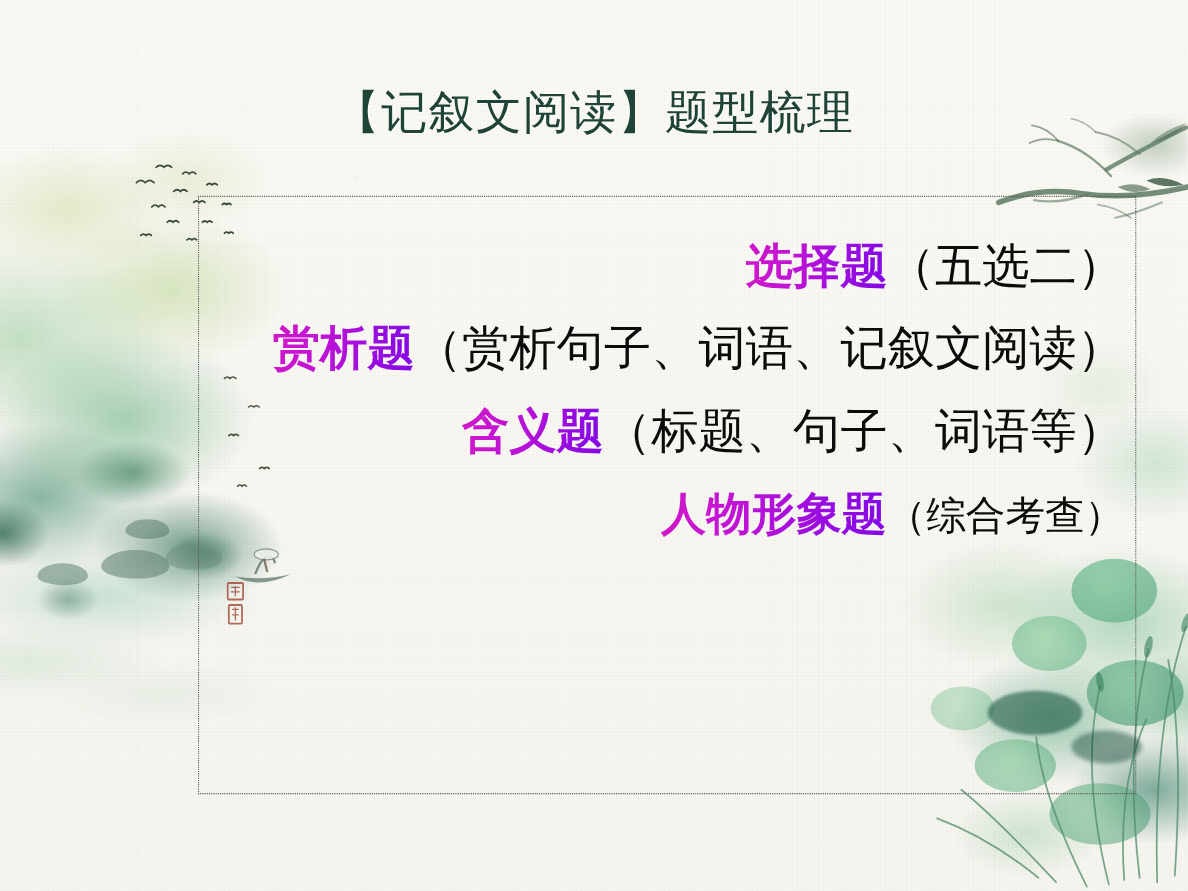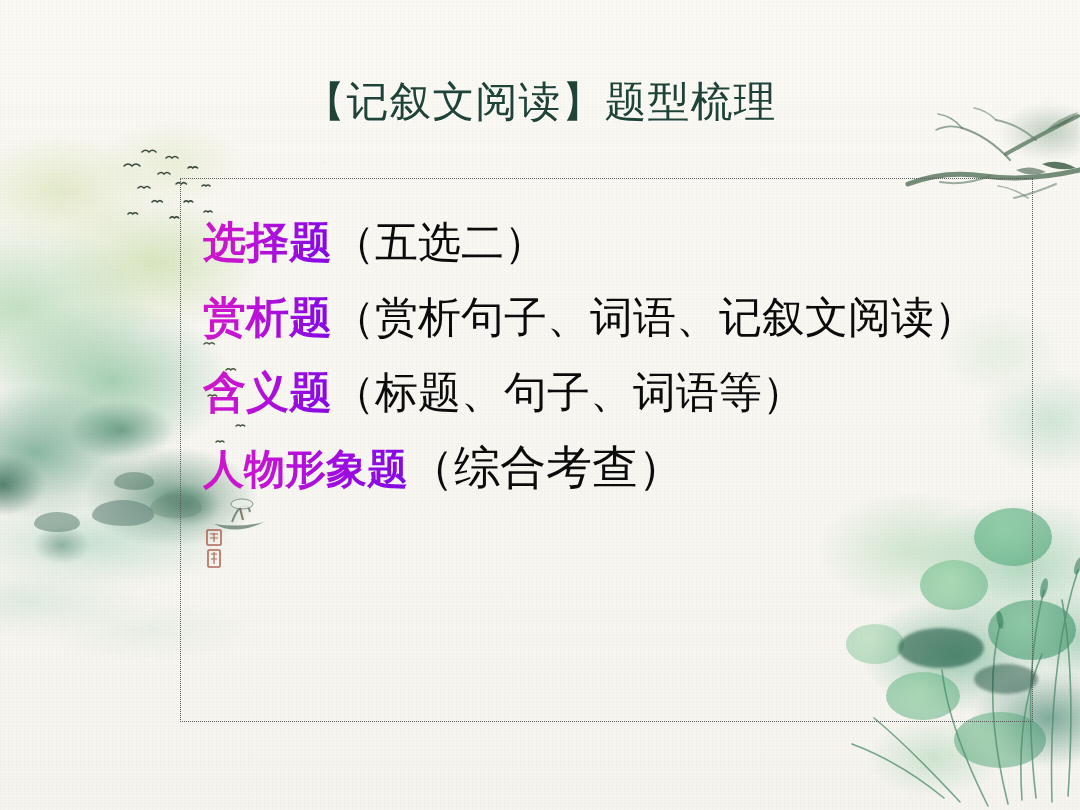--- a/index.html
+++ b/index.html
@@ -90,39 +90,40 @@
     color:#1f4437;
     text-shadow:1px 1px 0 rgba(255,255,255,.85);
     white-space:nowrap;
   }
 
   
   .content-box{
     position:absolute;left:180px;top:178px;width:853px;height:544px;
     border:1px dotted #5a5a5a;
     box-sizing:border-box;
+    text-align:right;
   }
   .lines{
     position:absolute;left:22px;top:26px;right:10px;
   }
   .line{
     display:block;white-space:nowrap;
     font-size:43px;line-height:75px;font-weight:600;
     color:#0a0a0a;
   }
   .line .key{
     font-weight:700;
     background-image:linear-gradient(95deg,#d117c9 0%,#c013d6 35%,#9b0ce0 70%,#8208e6 100%);
     -webkit-background-clip:text;background-clip:text;
     color:transparent;-webkit-text-fill-color:transparent;
   }
   .line .rest{color:#0b0b0b;font-weight:500;}
   
   .line.sm{font-size:41px;}
-  .line.sm .rest{font-size:46px;}
+  .line.sm .rest{font-size:36px;}
 
   
   .seal{
     position:absolute;left:204px;top:528px;width:20px;height:42px;
     opacity:.75;
   }
 </style>
 </head>
 <body>
 

